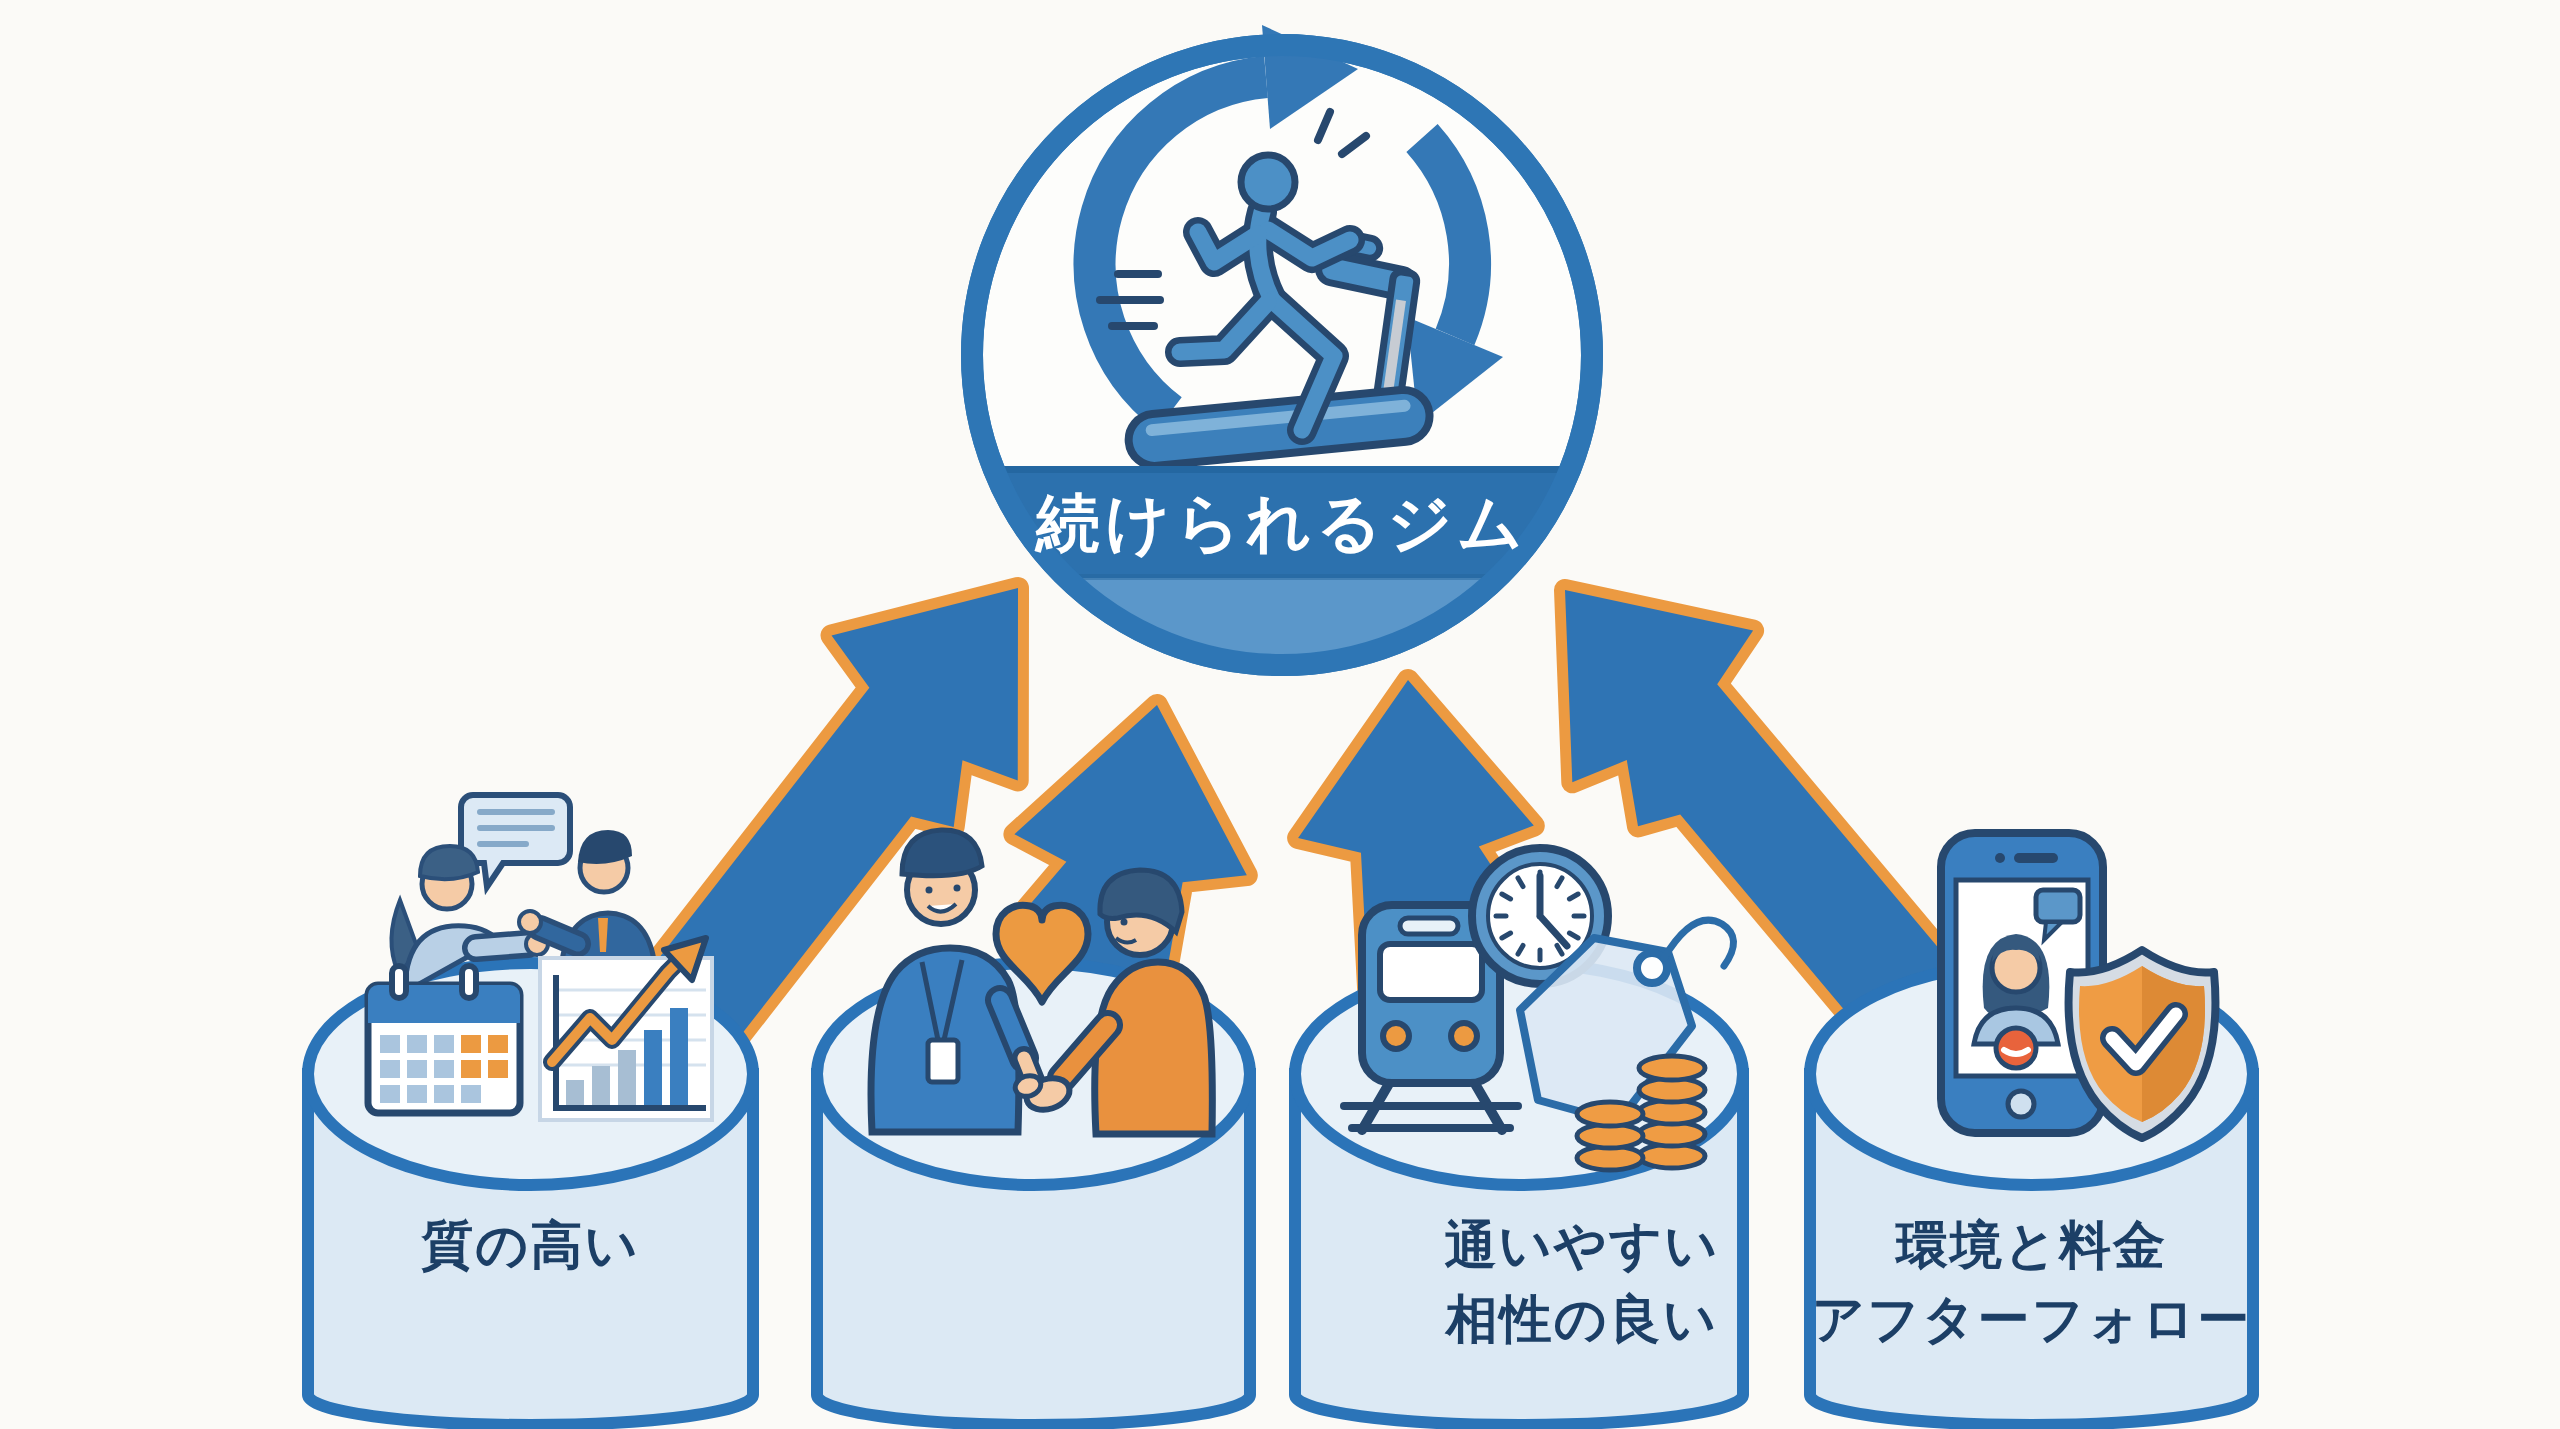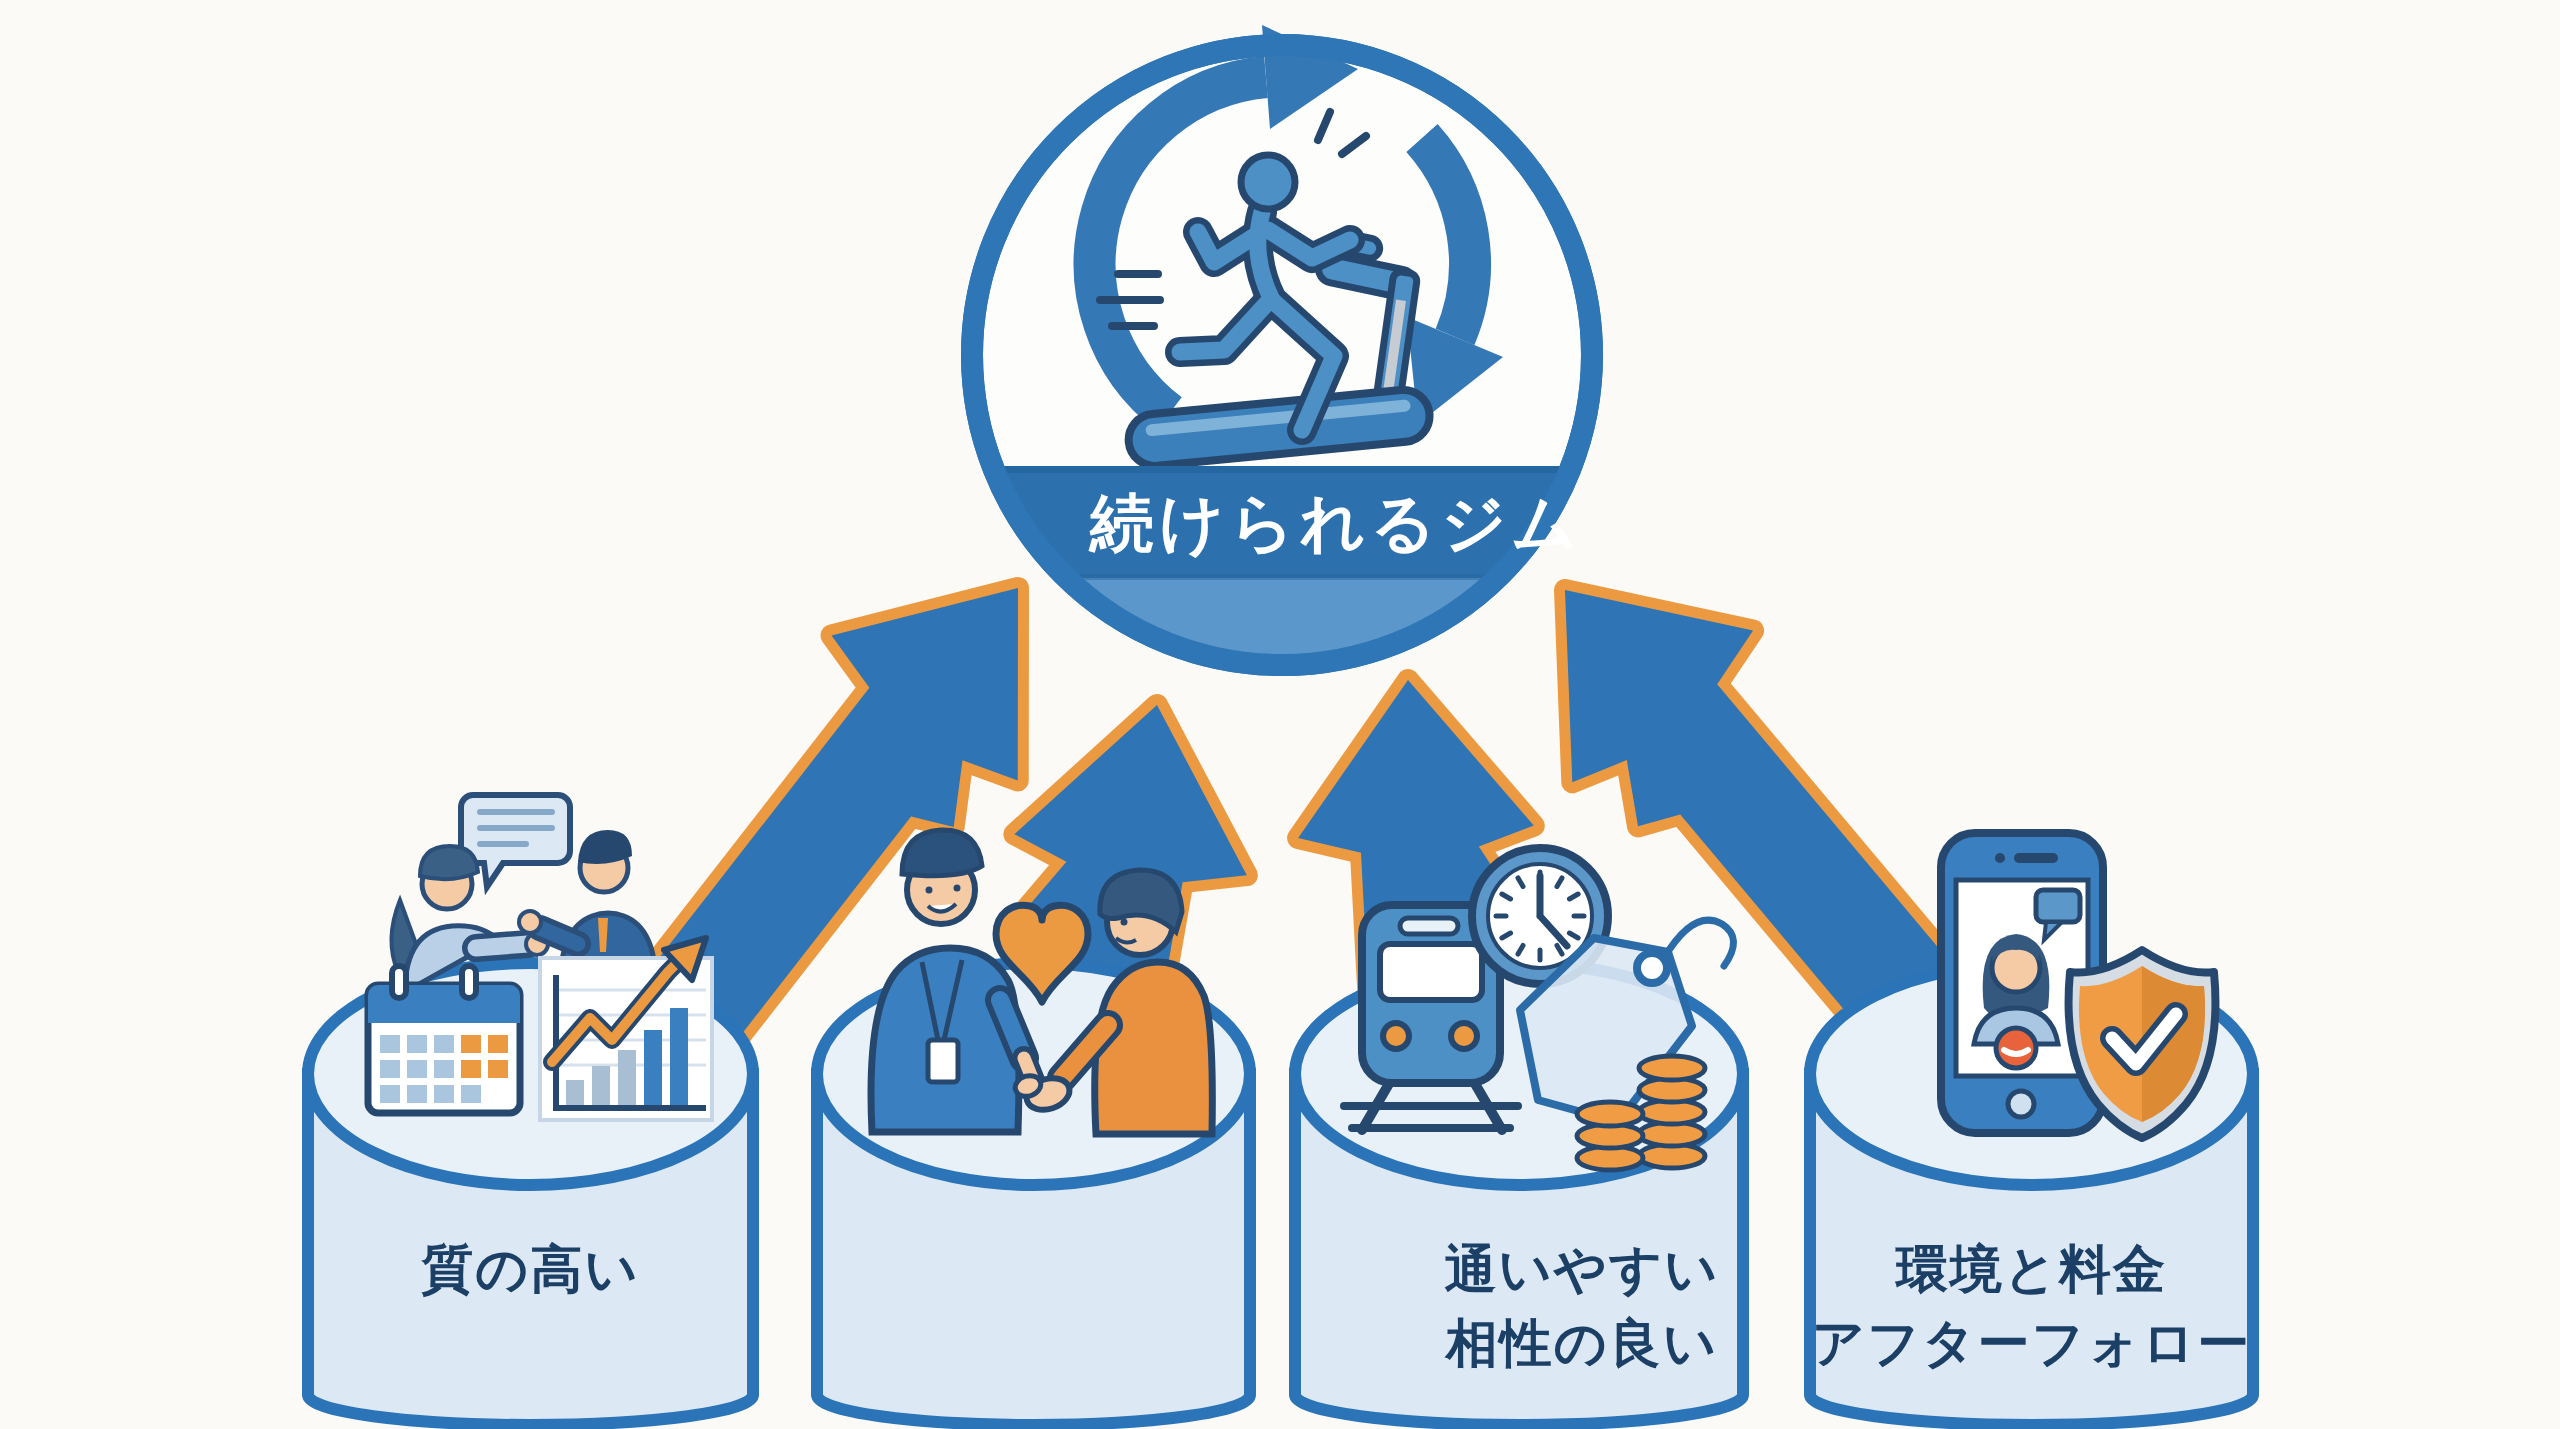--- a/index.html
+++ b/index.html
@@ -4,26 +4,26 @@
 <style>
   html,body{margin:0;padding:0;background:#fbfaf7;}
   .canvas{
     position:relative;width:2560px;height:1429px;overflow:hidden;
     background:#fbfaf7;
     font-family:"Liberation Sans","DejaVu Sans",sans-serif;
   }
   .scene{position:absolute;left:0;top:0;}
   .center-label{
     position:absolute;left:982px;top:486px;width:600px;
-    text-align:right;font-size:64px;font-weight:800;color:#ffffff;
+    text-align:center;font-size:64px;font-weight:800;color:#ffffff;
     letter-spacing:5px;line-height:74px;white-space:nowrap;
   }
   .pillar-label{
     position:absolute;top:1208px;text-align:center;color:#1c3f66;
-    font-weight:700;font-size:52px;line-height:74px;letter-spacing:2px;margin-top:24px;
+    font-weight:700;font-size:52px;line-height:74px;letter-spacing:2px;
   }
   .pillar-label .l2{white-space:nowrap;}
   .pl-1{left:308px;width:445px;}
   .pl-2{left:817px;width:433px;}
   .pl-3{left:1358px;width:448px;}
   .pl-4{left:1800px;width:463px;}
 </style>
 </head>
 <body>
 

